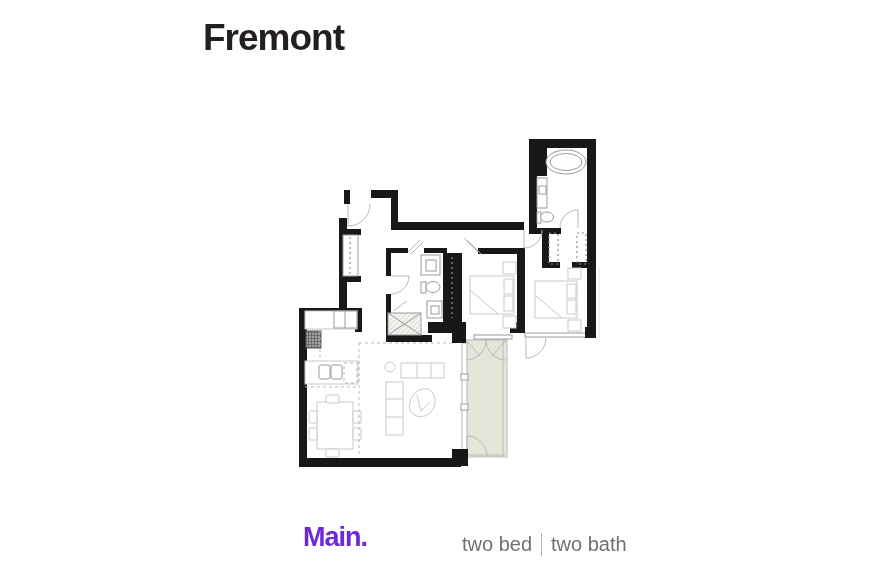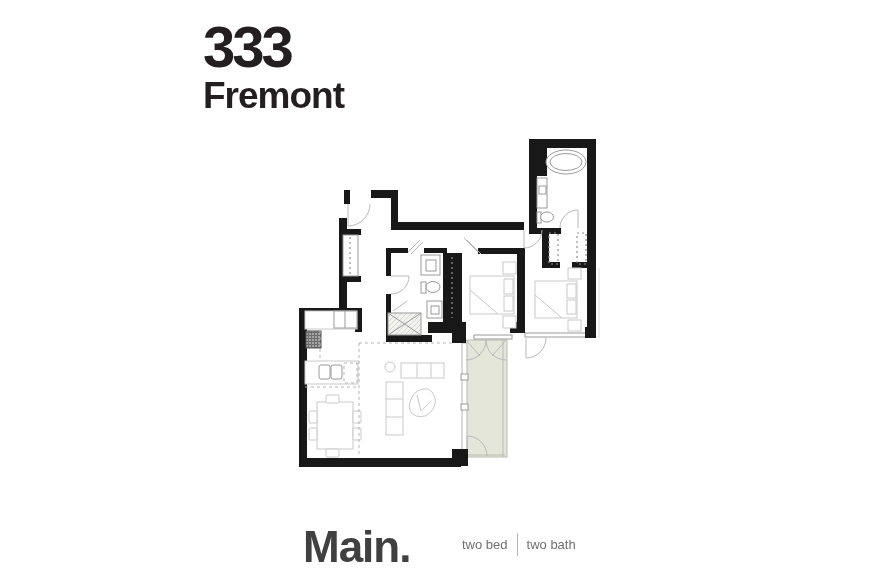--- a/index.html
+++ b/index.html
@@ -21,45 +21,44 @@
     font-size:58px;font-weight:700;letter-spacing:-3px;color:#231f20;line-height:1;
   }
   .brand-name{
     font-size:37px;font-weight:700;letter-spacing:-1px;color:#231f20;line-height:1;margin-top:1px;
   }
   .brand-tagline{
     font-size:9.5px;font-weight:400;letter-spacing:.4px;color:var(--muted);margin-top:5px;white-space:nowrap;
   }
   .plan-footer-name{
     position:absolute;left:303px;top:522px;
-    font-size:44px;font-weight:700;letter-spacing:-1px;color:#404040;
+    font-size:27px;font-weight:700;letter-spacing:-1px;color:#6d28d9;
   }
   .plan-footer-specs{
     position:absolute;left:462px;top:533px;display:flex;align-items:center;
-    font-size:13px;color:var(--footer);letter-spacing:0px;
+    font-size:20px;color:var(--footer);letter-spacing:0px;
   }
   .spec-divider{
     width:1px;height:23px;background:#b5b5b5;margin:0 9px;align-self:center;
   }
   svg{position:absolute;left:0;top:0;}
   .wall{fill:var(--wall);stroke:none;}
   .furn{fill:#ffffff;stroke:var(--furn);stroke-width:1;}
   .furnline{stroke:var(--furn);stroke-width:1;fill:none;}
   .fix{fill:#ffffff;stroke:var(--fix);stroke-width:1;}
   .fixline{stroke:var(--fix);stroke-width:1;fill:none;}
   .arc{stroke:#b9b9b9;stroke-width:1;fill:none;}
   .dash{stroke:#b5b5b5;stroke-width:1;fill:none;stroke-dasharray:3,3;}
   .dashd{stroke:#8f8f8f;stroke-width:1.2;fill:none;stroke-dasharray:2,3;}
   .win{stroke:#9a9a9a;stroke-width:1;fill:#ffffff;}
 </style>
 </head>
 <body>
 
 <div class="brand">
-  <div class="brand-number">333</div>
   <div class="brand-name">Fremont</div>
 </div>
 
 <svg width="870" height="580" viewBox="0 0 870 580">
   <defs>
     <pattern id="stipple" width="3" height="3" patternUnits="userSpaceOnUse">
       <rect width="3" height="3" fill="#6d6d6d"></rect>
       <circle cx="1" cy="1" r="0.7" fill="#ffffff"></circle>
     </pattern>
     <pattern id="hatch" width="5" height="5" patternUnits="userSpaceOnUse">

